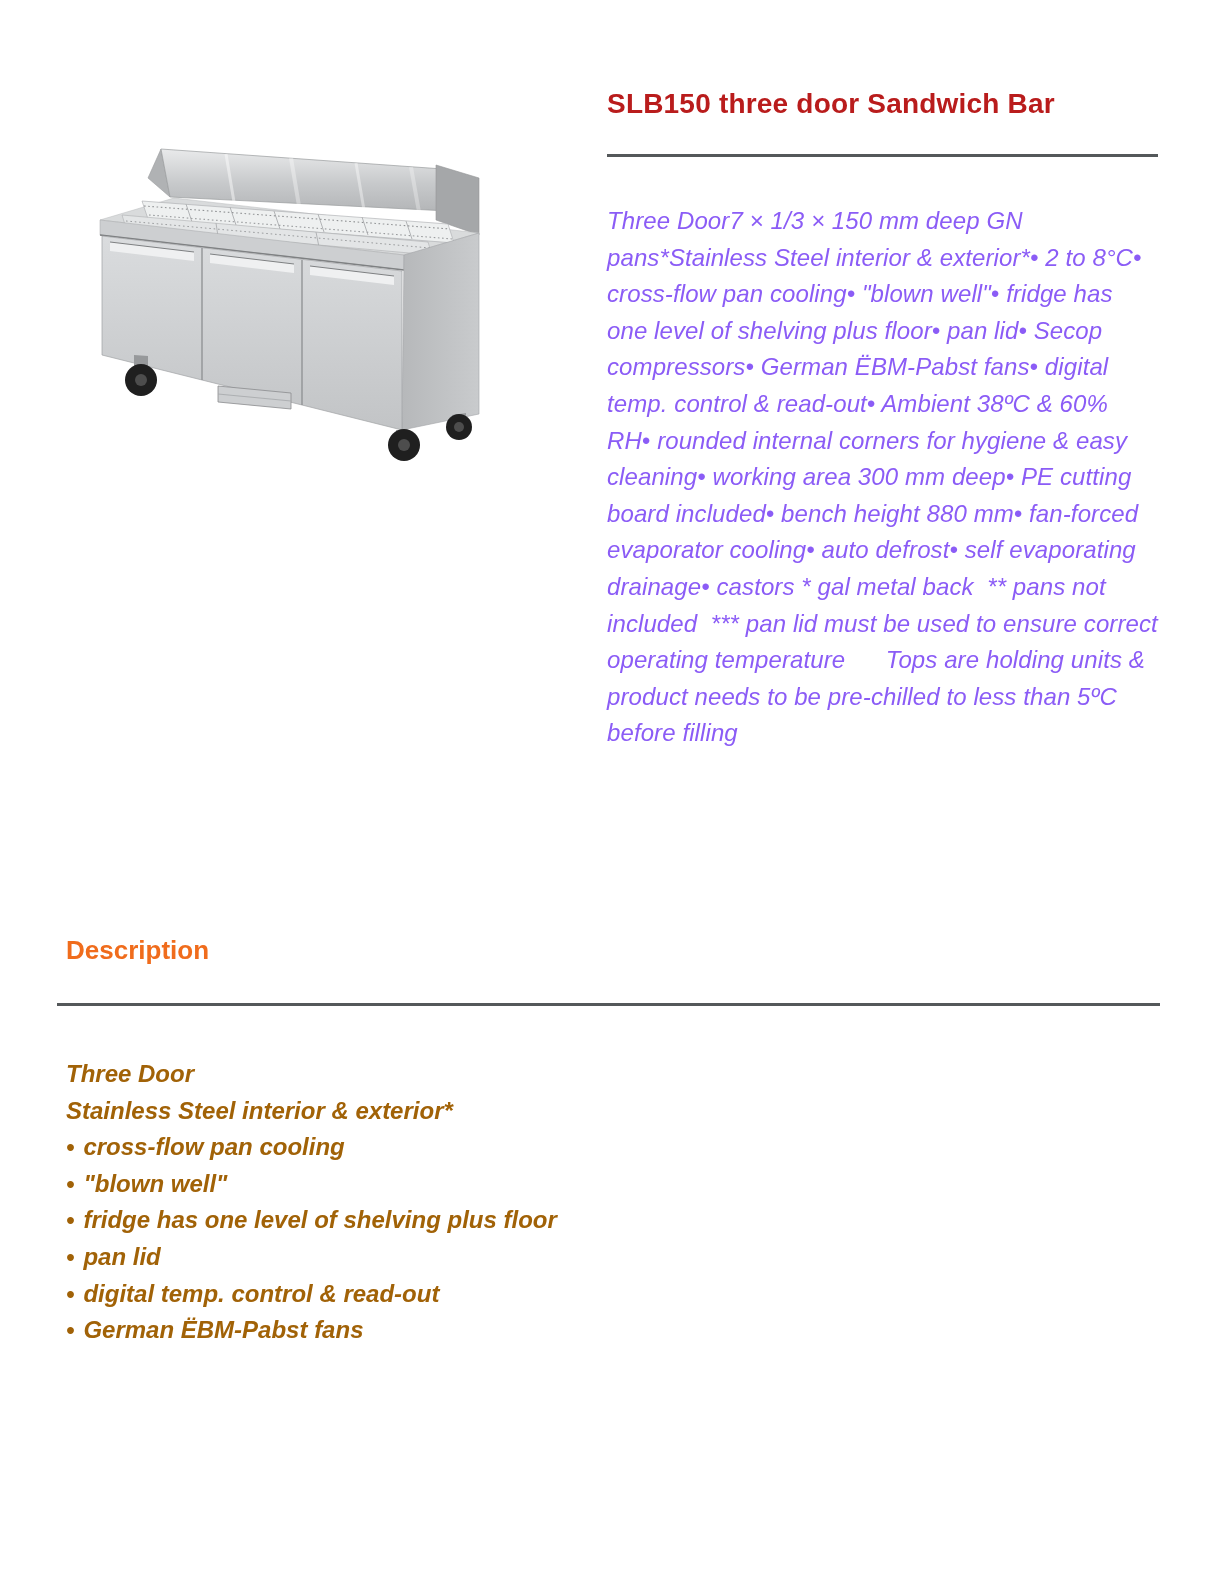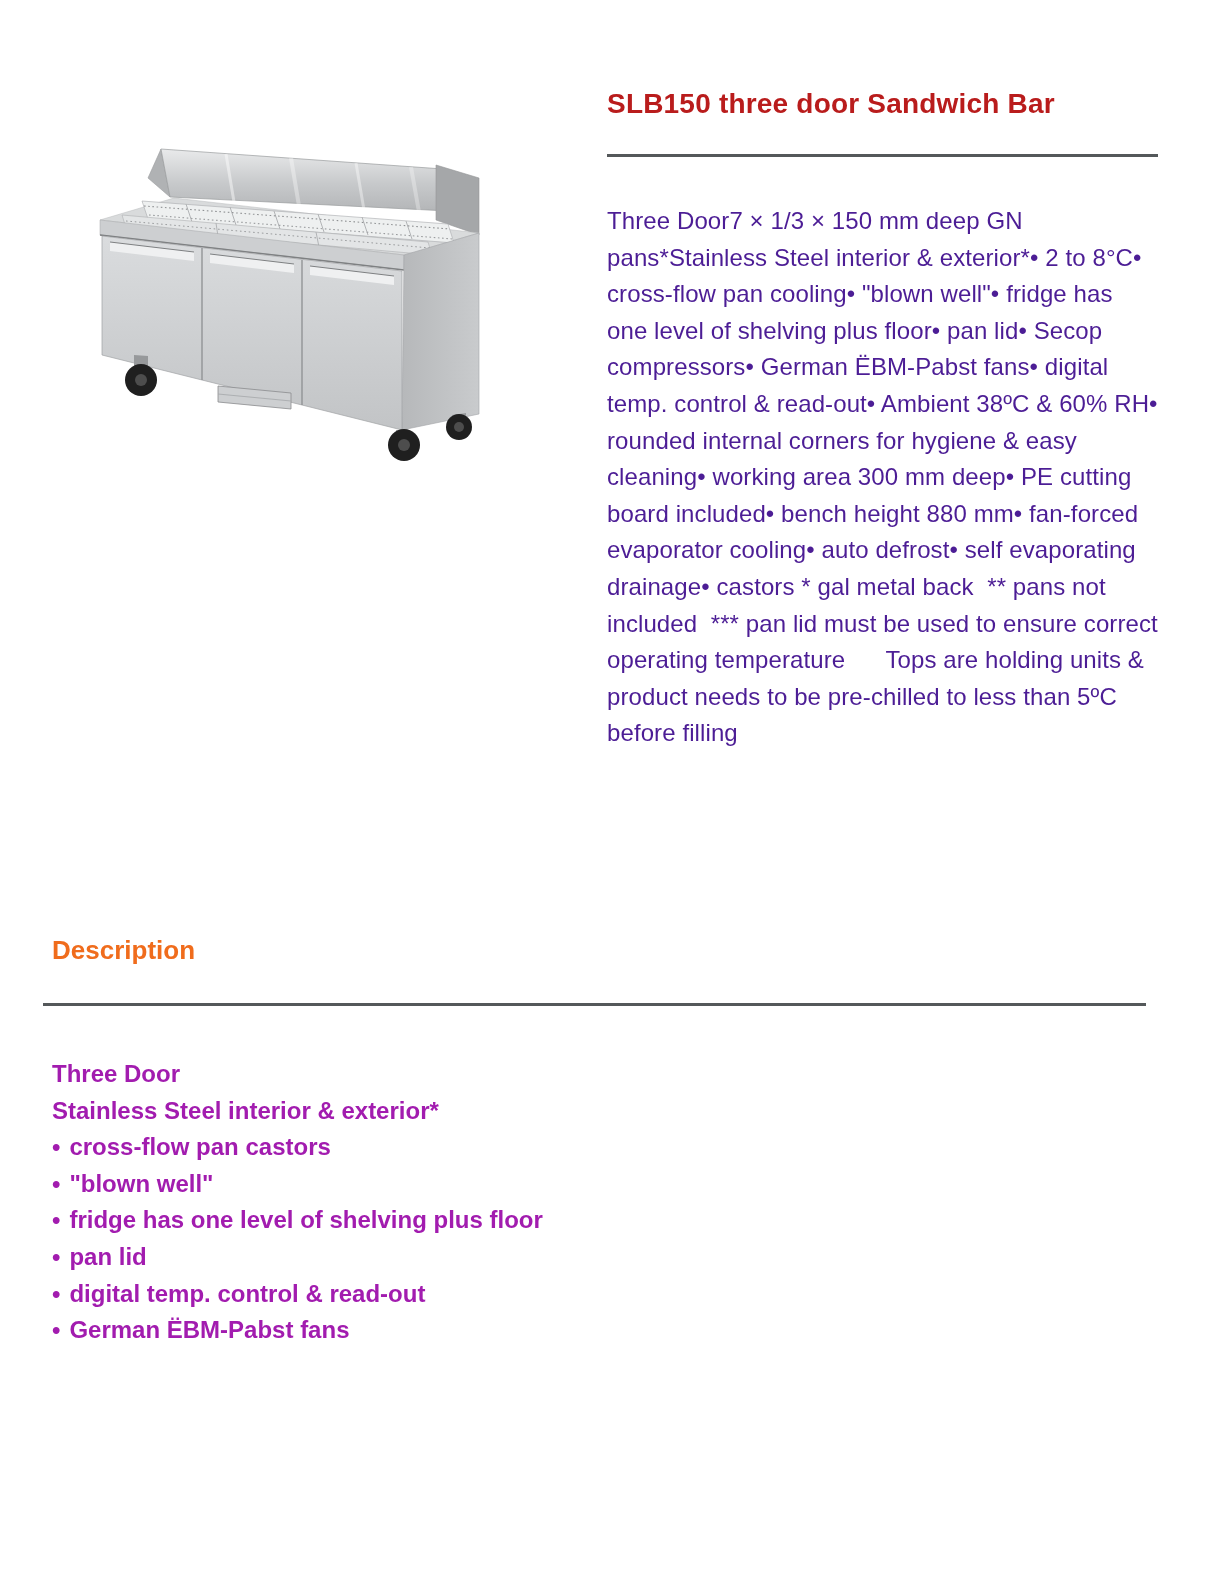--- a/index.html
+++ b/index.html
@@ -41,45 +41,47 @@
     height: 3px;
     background: #54585a;
     border: 0;
     margin: 0;
   }
   .title-rule { margin-top: 29px; }
   .summary {
     margin: 46px 0 12px 0;
     font-size: 24px;
     line-height: 36.6px;
-    color: #4c1d95;
+    color: #8b5cf6;
     white-space: pre-wrap;
     letter-spacing: 0.1px;
+    font-style: italic;
   }
 
   
   .desc-section {
     position: absolute;
-    left: 43px;
+    left: 57px;
     top: 933px;
     width: 1103px;
   }
   .desc-heading {
     margin: 0 0 0 9px;
     font-size: 26px;
     line-height: 34px;
     font-weight: bold;
   }
   .desc-rule { margin-top: 36px; }
   .features {
     margin: 50px 0 0 9px;
     font-size: 24px;
     line-height: 36.6px;
     font-weight: bold;
-    color: #a21caf;
+    color: #a16207;
+    font-style: italic;
   }
   .feature-line { white-space: nowrap; }
   .feature-line .b { display: inline-block; margin-right: 9px; }
 </style>
 </head>
 <body>
 
 <div class="page">
 
   <div class="photo-wrap">
@@ -172,21 +174,21 @@
     <div class="rule title-rule"></div>
     <p class="summary">Three Door7 × 1/3 × 150 mm deep GN pans*Stainless Steel interior &amp; exterior*• 2 to 8°C• cross-flow pan cooling• "blown well"• fridge has one level of shelving plus floor• pan lid• Secop compressors• German ËBM-Pabst fans• digital temp. control &amp; read-out• Ambient 38ºC &amp; 60% RH• rounded internal corners for hygiene &amp; easy cleaning• working area 300 mm deep• PE cutting board included• bench height 880 mm• fan-forced evaporator cooling• auto defrost• self evaporating drainage• castors * gal metal back  ** pans not included  *** pan lid must be used to ensure correct operating temperature      Tops are holding units &amp; product needs to be pre-chilled to less than 5ºC before filling</p>
   </div>
 
   <div class="desc-section">
     <h2 class="desc-heading" style="color: rgb(240, 108, 28);">Description</h2>
     <div class="rule desc-rule"></div>
     <div class="features">
       <div class="feature-line"><span>Three Door</span></div>
       <div class="feature-line"><span>Stainless Steel interior &amp; exterior*</span></div>
-      <div class="feature-line"><span class="b">•</span><span>cross-flow pan castors</span></div>
+      <div class="feature-line"><span class="b">•</span><span>cross-flow pan cooling</span></div>
       <div class="feature-line"><span class="b">•</span><span>"blown well"</span></div>
       <div class="feature-line"><span class="b">•</span><span>fridge has one level of shelving plus floor</span></div>
       <div class="feature-line"><span class="b">•</span><span>pan lid</span></div>
       <div class="feature-line"><span class="b">•</span><span>digital temp. control &amp; read-out</span></div>
       <div class="feature-line"><span class="b">•</span><span>German ËBM-Pabst fans</span></div>
     </div>
   </div>
 
 </div>
 

